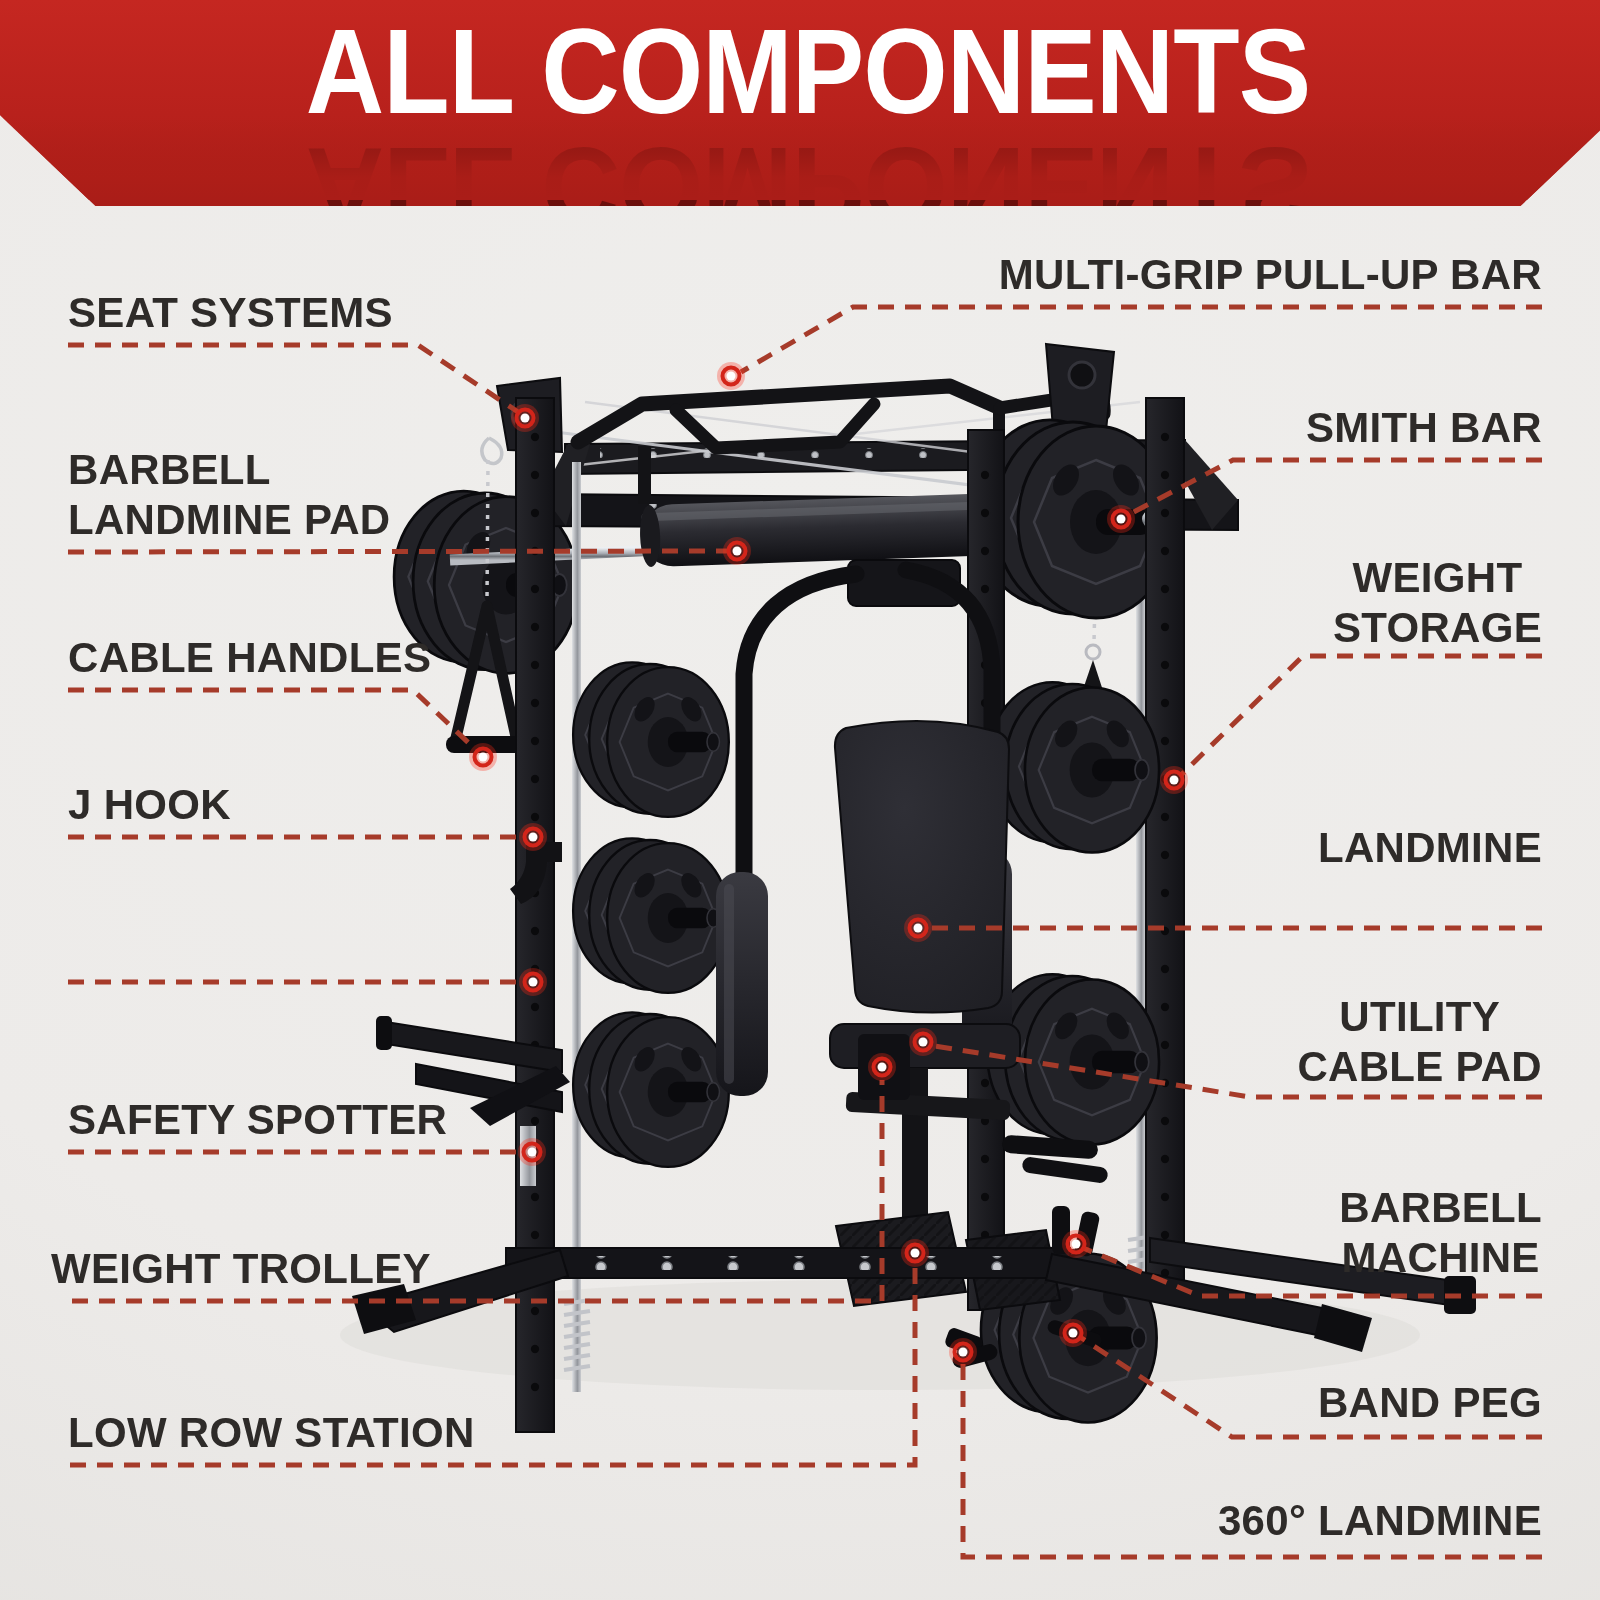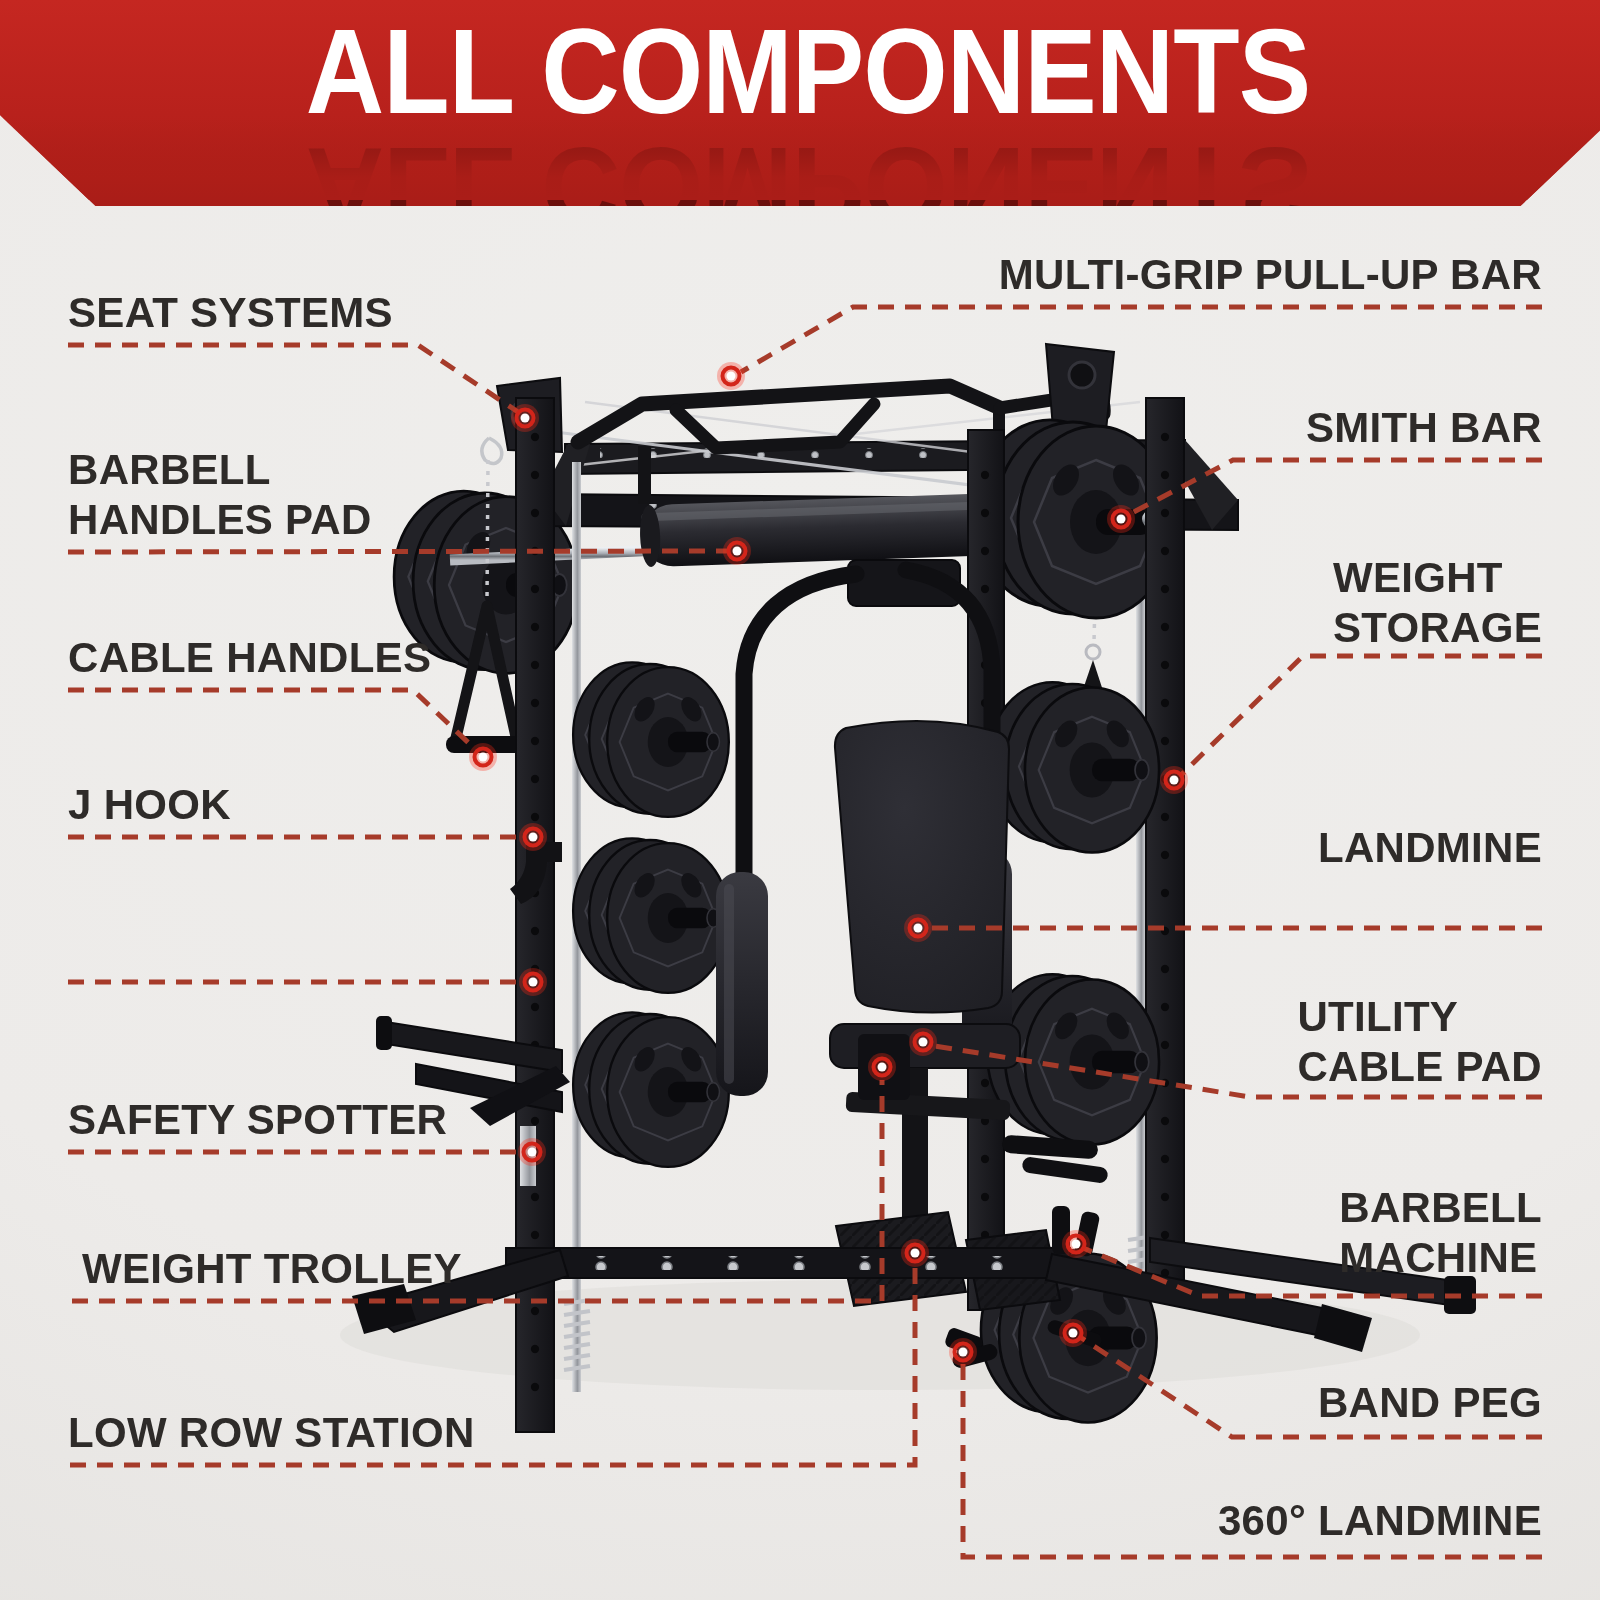--- a/index.html
+++ b/index.html
@@ -23,21 +23,21 @@
   .banner-reflect{top:130px;color:rgba(80,10,7,0.70);transform:scaleY(-1) scaleX(0.97);}
   .banner-fade{
     position:absolute;left:0;right:0;top:118px;height:82px;
     background:linear-gradient(180deg,rgba(183,33,27,0.30) 0%,rgba(174,30,24,0.93) 72%,#aa1d18 100%);
   }
   
   .lbl{
     position:absolute;color:#2e2b29;font-weight:bold;font-size:42px;line-height:50px;
     letter-spacing:.3px;white-space:nowrap;
   }
-  .lbl.r{text-align:left;}
+  .lbl.r{text-align:center;}
   
   svg.scene{position:absolute;left:0;top:0;}
 </style>
 </head>
 <body>
 
 <div class="stage">
 
   <svg class="scene" width="1600" height="1600" viewBox="0 0 1600 1600">
     <defs>
@@ -343,32 +343,32 @@
     <div class="banner-title">ALL COMPONENTS</div>
     <div class="banner-reflect">ALL COMPONENTS</div>
     <div class="banner-fade"></div>
   </header>
 
   <div class="lbl" style="left:68px;top:288px">
       <div>SEAT SYSTEMS</div>
     </div>
   <div class="lbl" style="left:68px;top:445px">
     <div>BARBELL</div>
-    <div>HANDLES PAD</div>
+    <div>LANDMINE PAD</div>
   </div>
   <div class="lbl" style="left:68px;top:633px">
       <div>CABLE HANDLES</div>
     </div>
   <div class="lbl" style="left:68px;top:780px">
       <div>J HOOK</div>
     </div>
   <div class="lbl" style="left:68px;top:1095px">
       <div>SAFETY SPOTTER</div>
     </div>
-  <div class="lbl" style="left:82px;top:1244px">
+  <div class="lbl" style="left:51px;top:1244px">
       <div>WEIGHT TROLLEY</div>
     </div>
   <div class="lbl" style="left:68px;top:1408px">
       <div>LOW ROW STATION</div>
     </div>
 
   <div class="lbl r" style="right:58px;top:250px">
       <div>MULTI-GRIP PULL-UP BAR</div>
     </div>
   <div class="lbl r" style="right:58px;top:403px">

